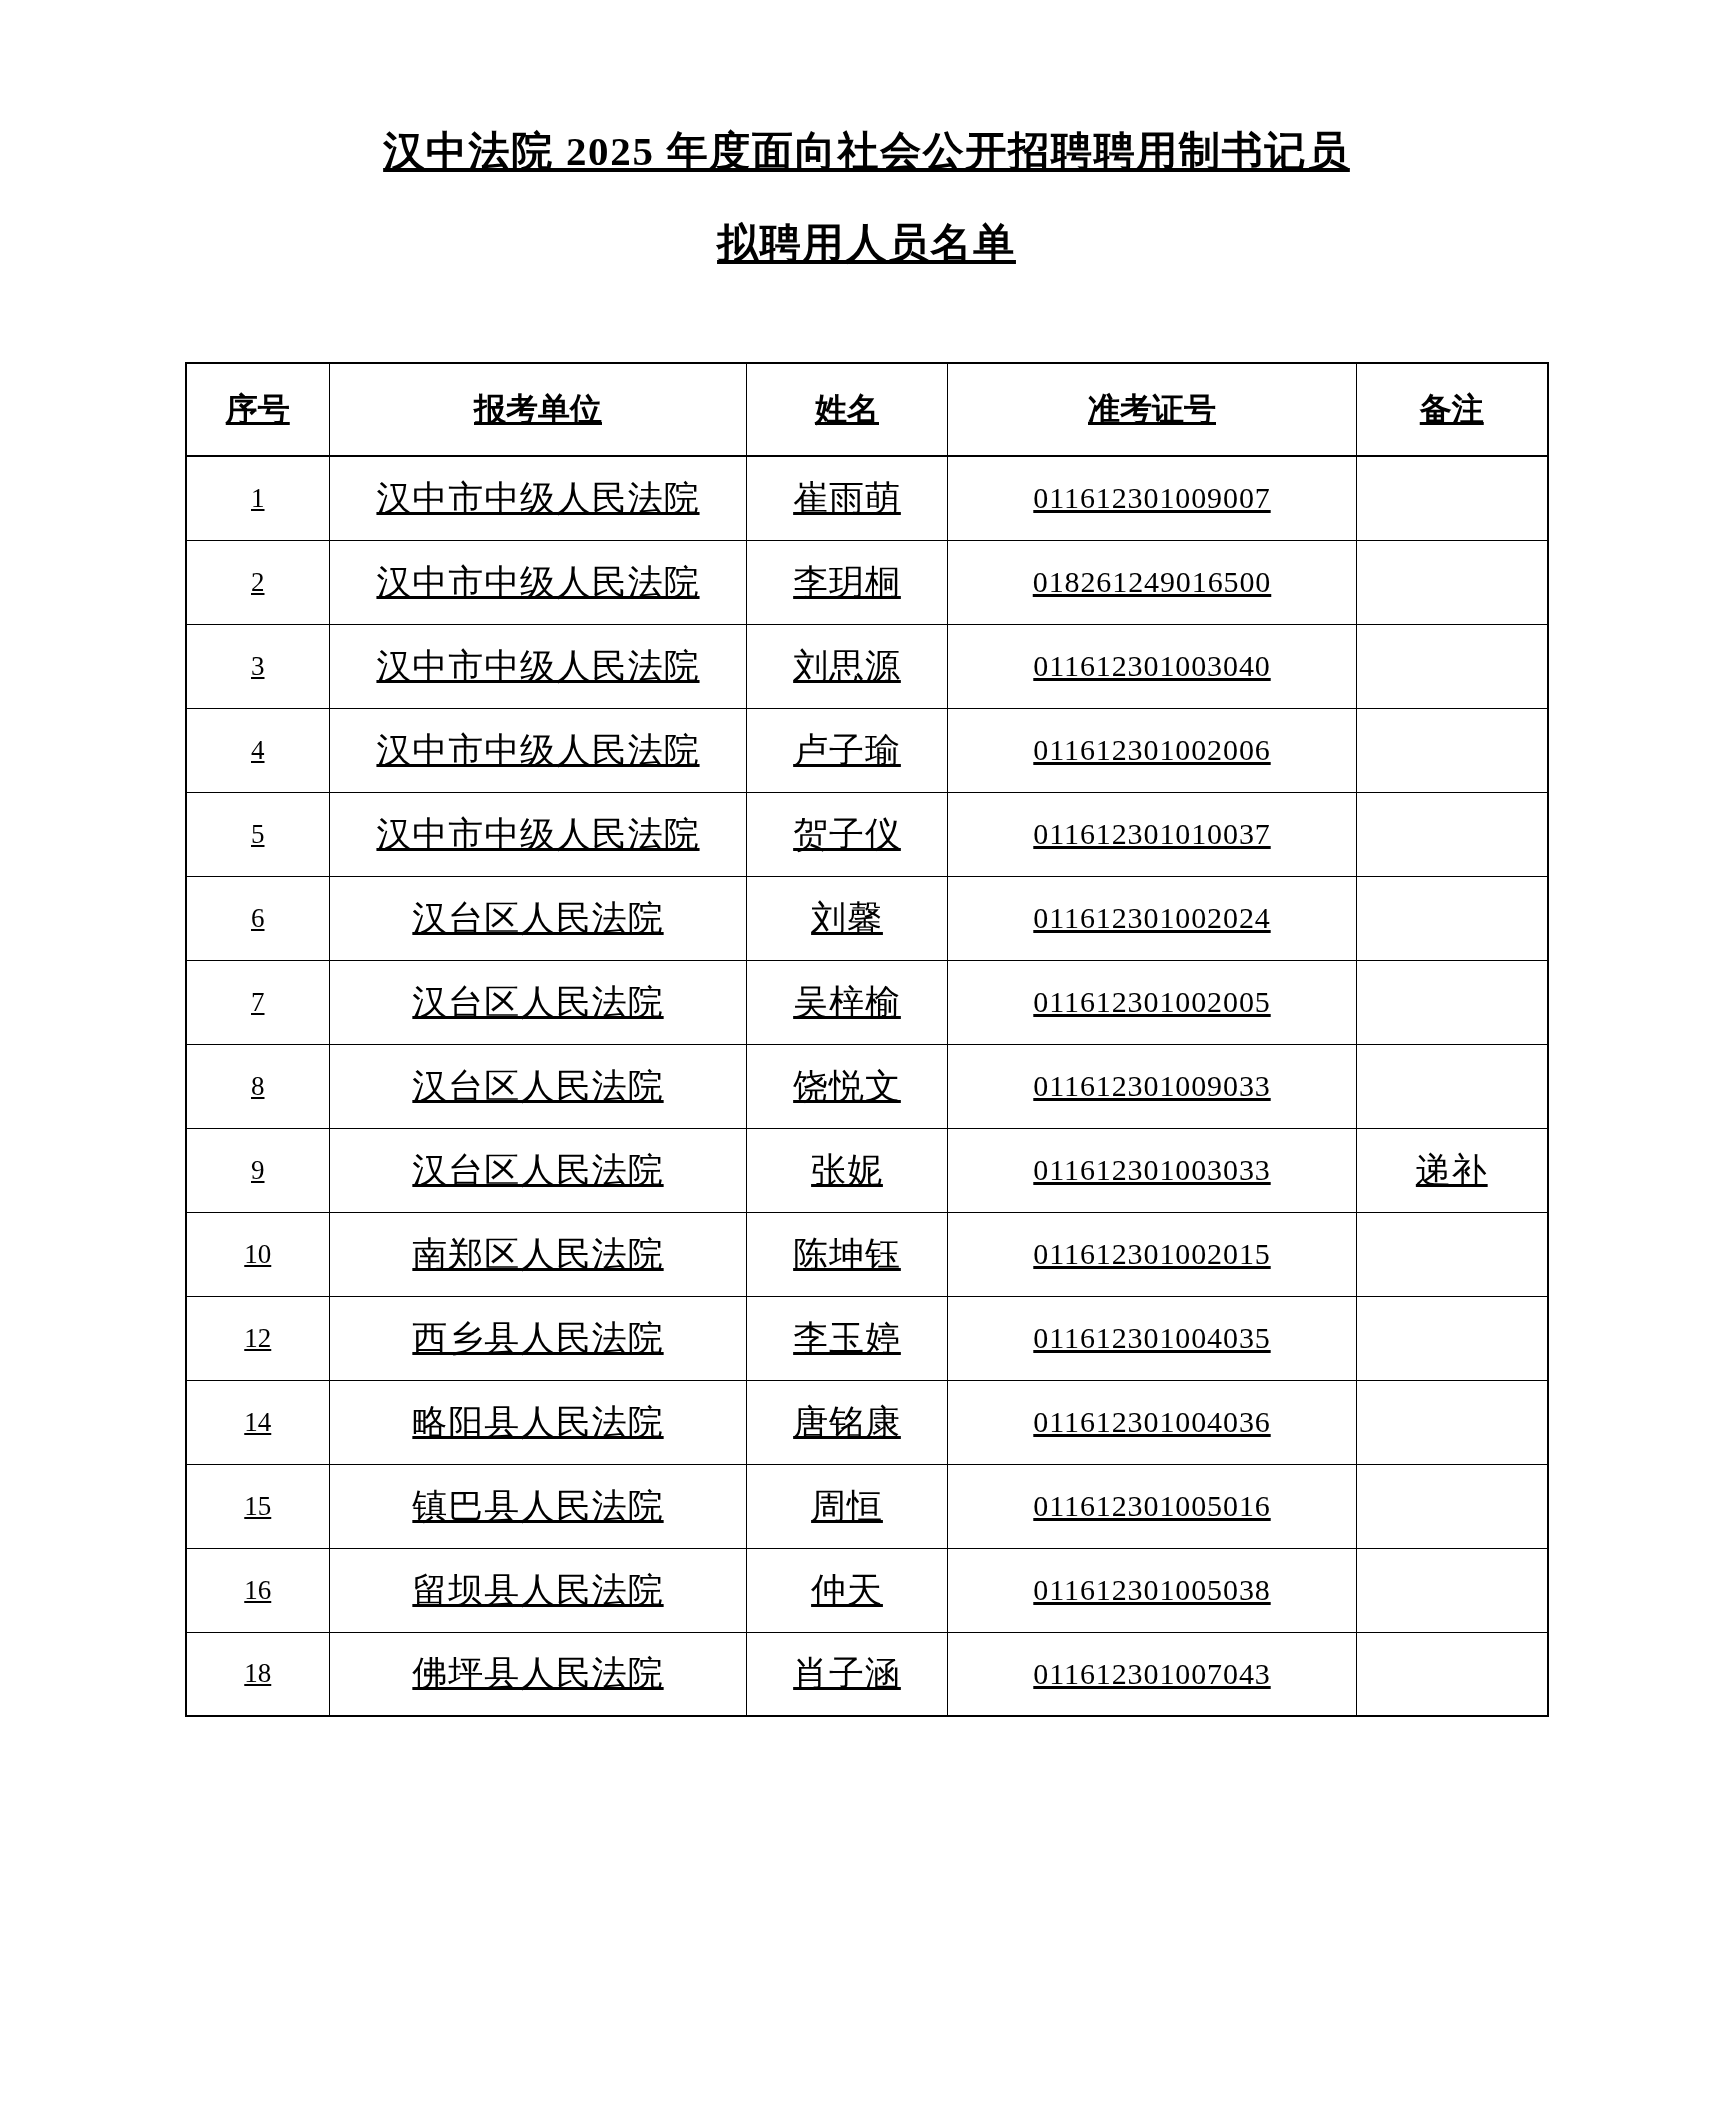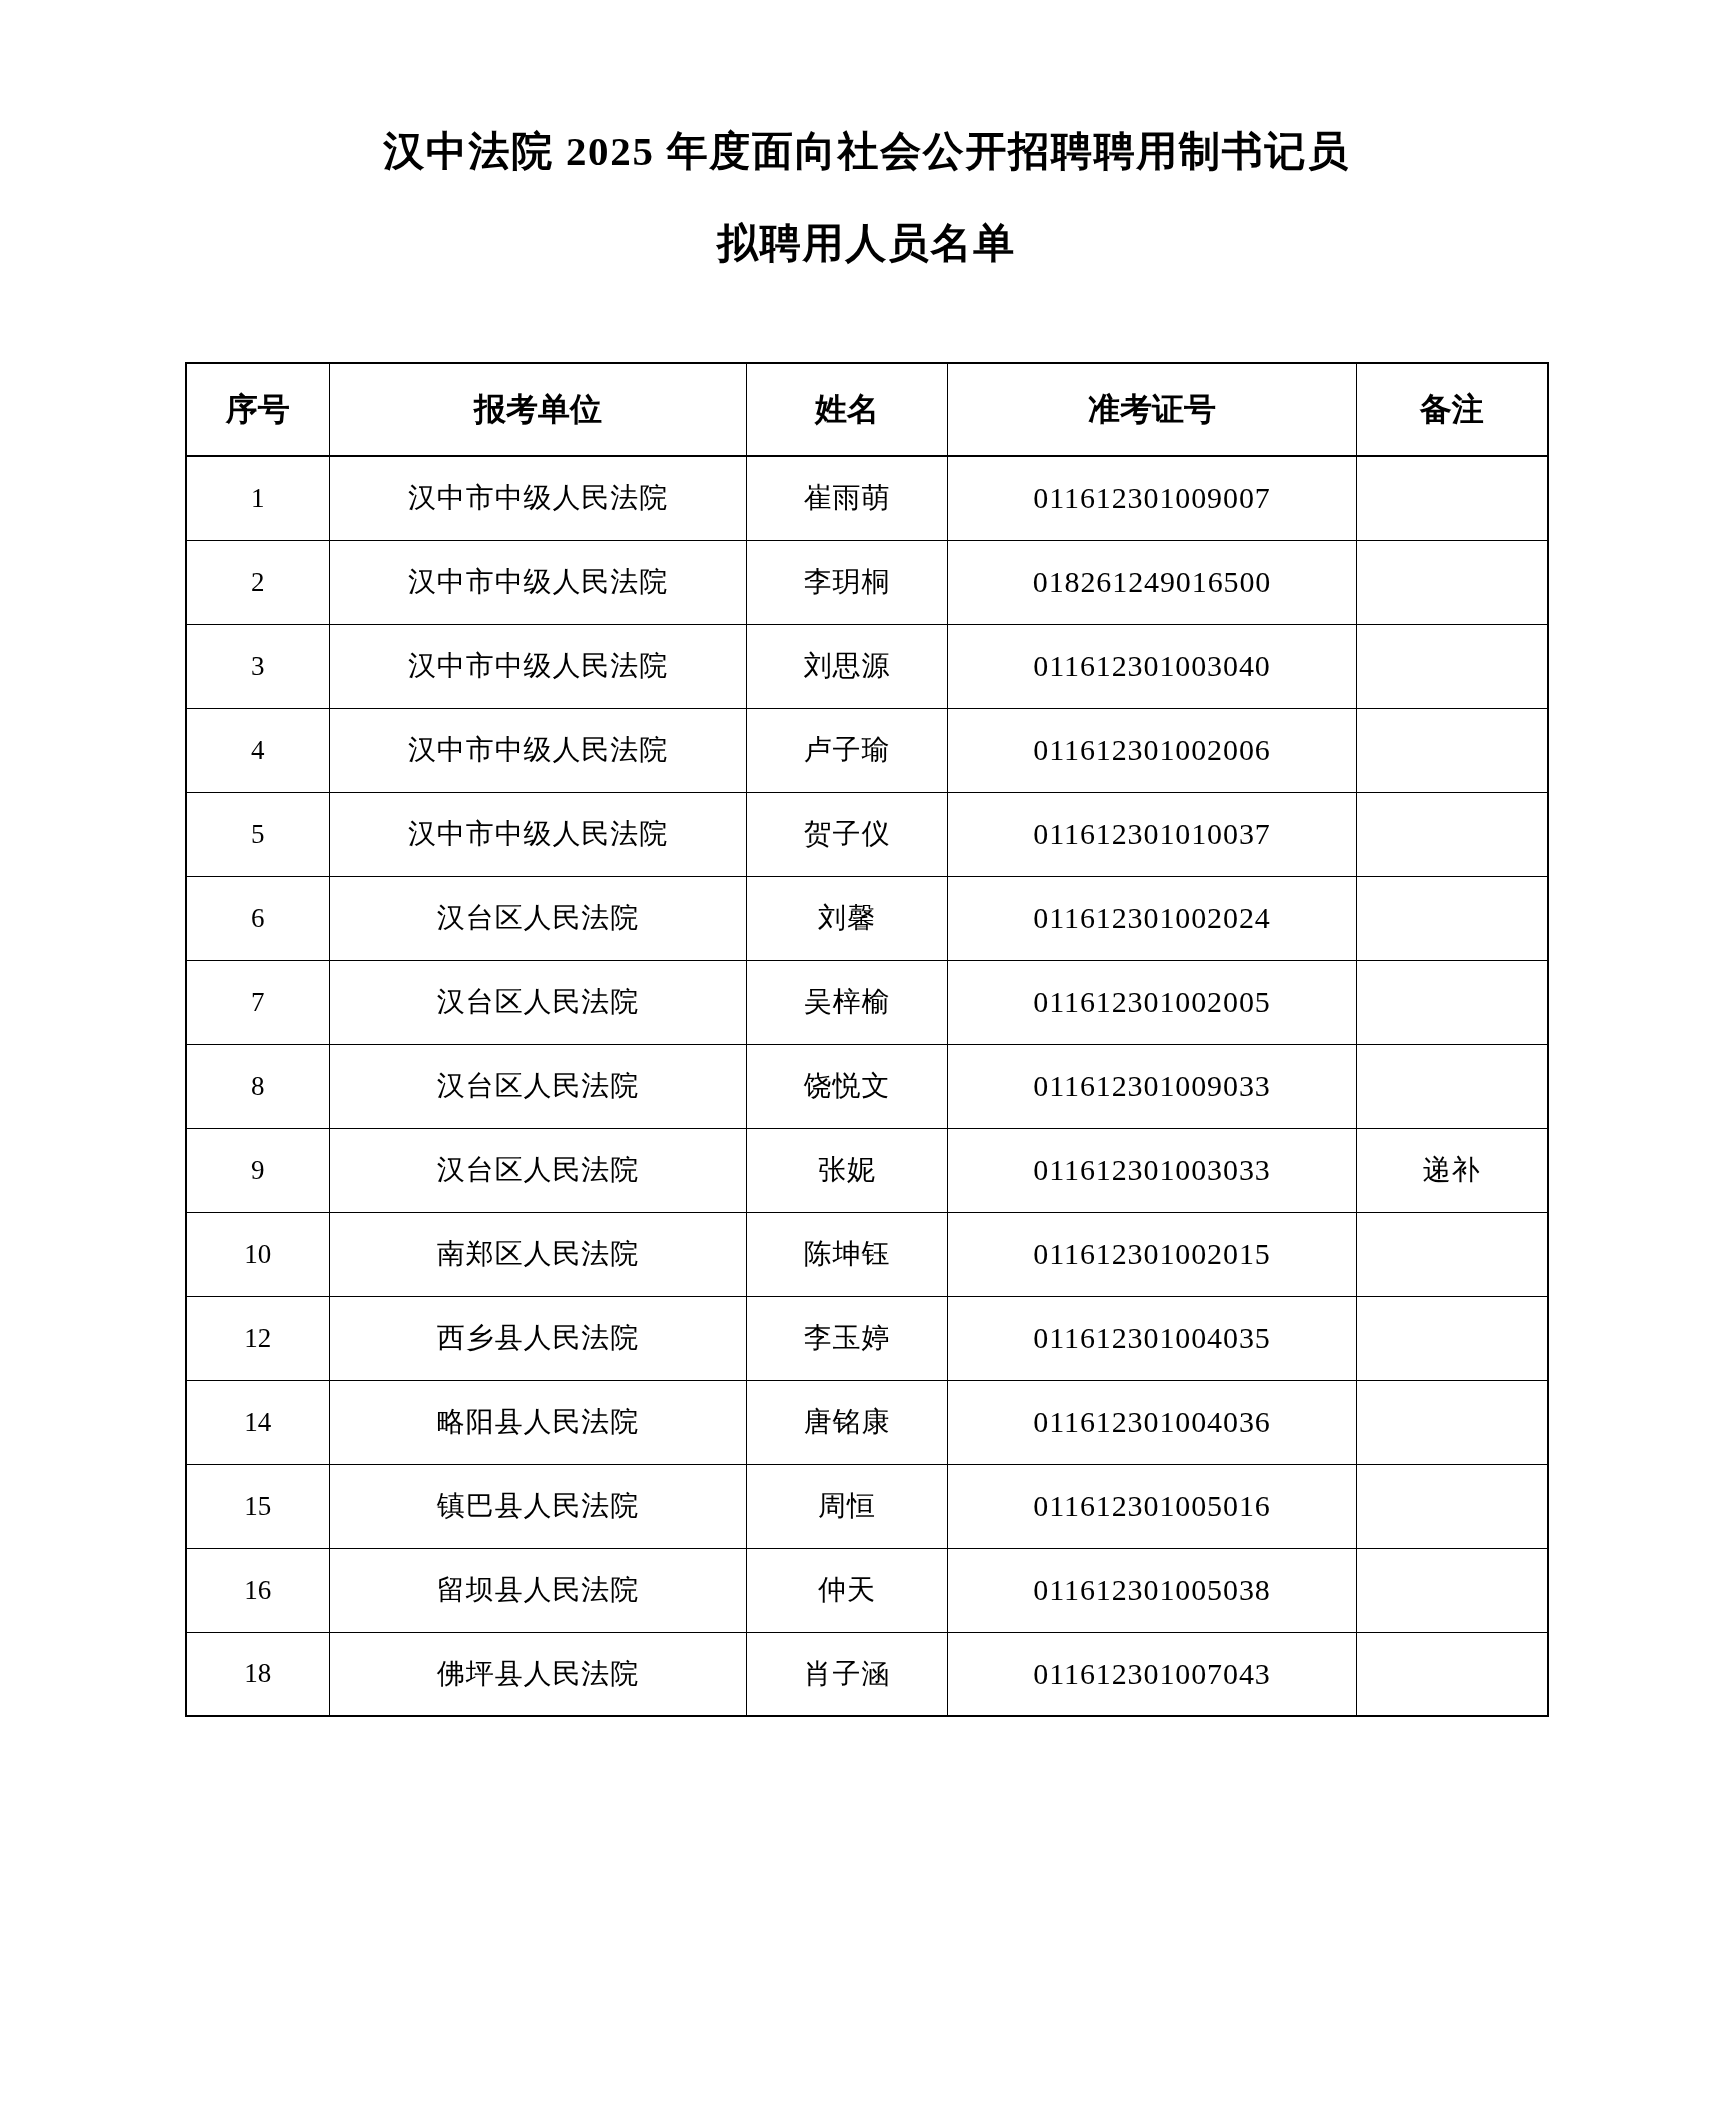--- a/index.html
+++ b/index.html
@@ -12,20 +12,21 @@
     height: 2101px;
     color: #000000;
     font-family: "Liberation Serif", "DejaVu Serif", serif;
     position: relative;
   }
   .page {
     width: 1733px;
     height: 2101px;
     background: #ffffff;
     overflow: hidden;
+    text-decoration: underline;
   }
   .doc-title {
     text-align: center;
     font-weight: bold;
     font-size: 41px;
     line-height: 1.0;
     letter-spacing: 1.7px;
     font-family: "Liberation Serif", "DejaVu Serif", serif;
   }
   .doc-title.line1 {
@@ -59,21 +60,21 @@
     font-size: 32px;
     border-bottom-width: 2.6px;
   }
   table.roster tbody tr {
     height: 84px;
   }
   td.col-no {
     font-size: 27px;
   }
   td.col-unit, td.col-name, td.col-remark {
-    font-size: 28px;
+    font-size: 35px;
     letter-spacing: 0.9px;
   }
   td.col-ticket {
     font-size: 30px;
     letter-spacing: 0.9px;
   }
 </style>
 </head>
 <body>
 

